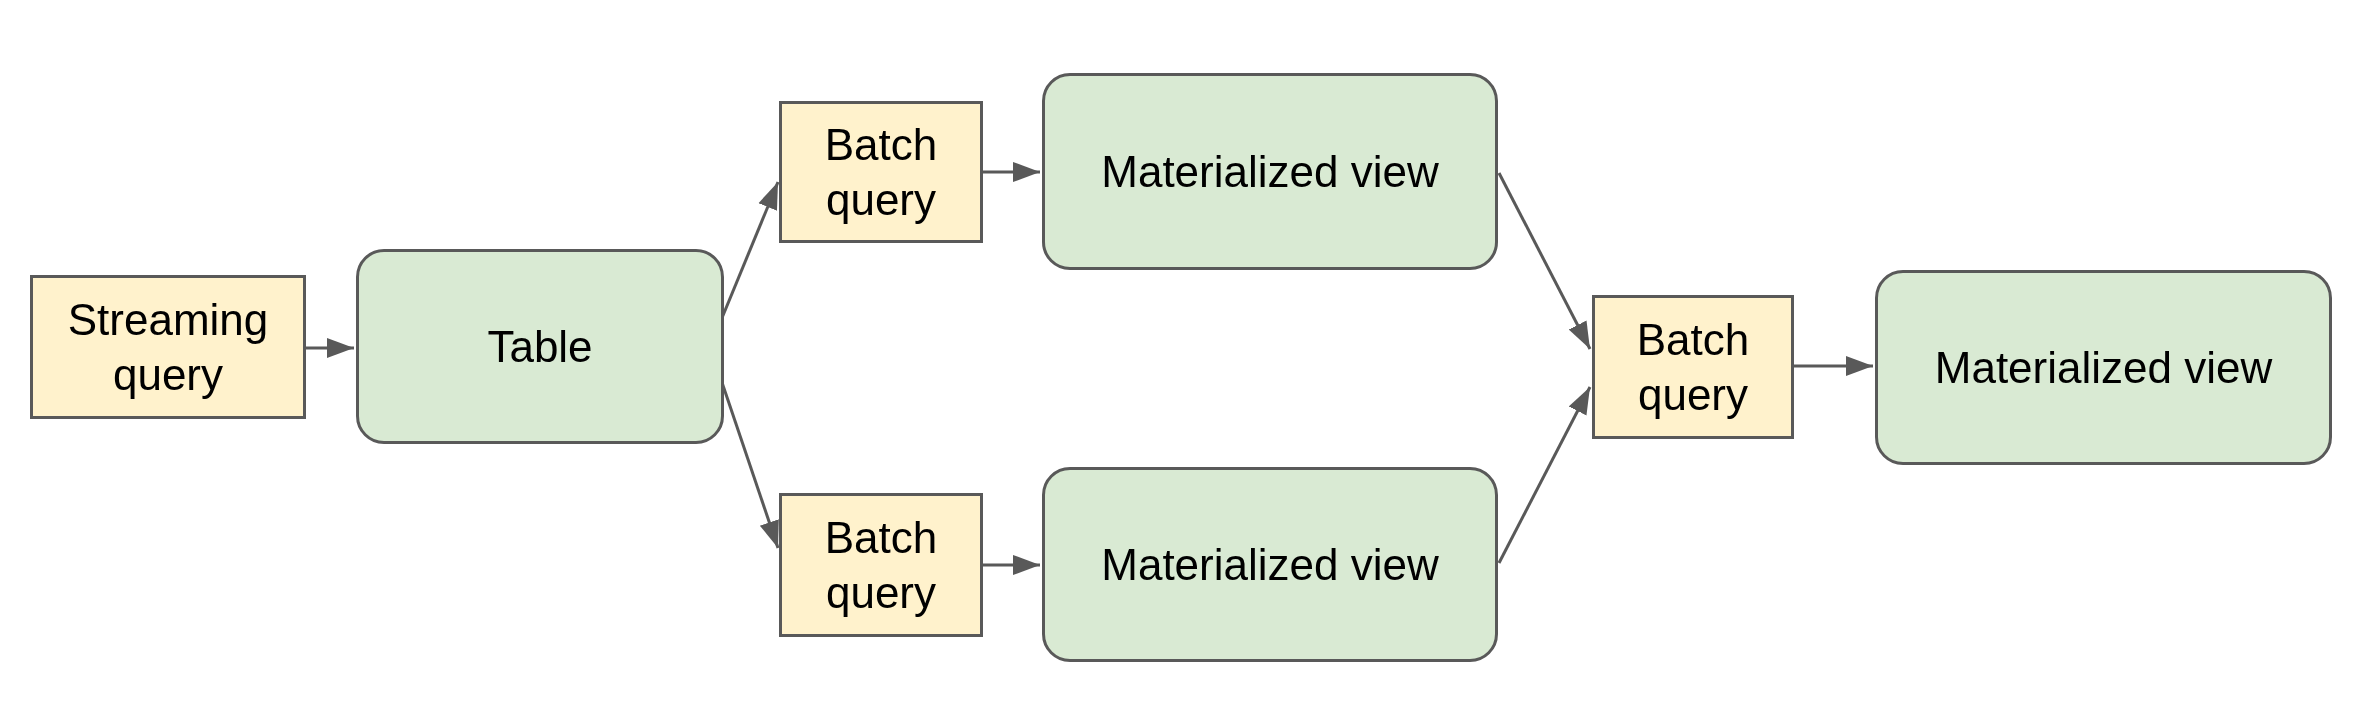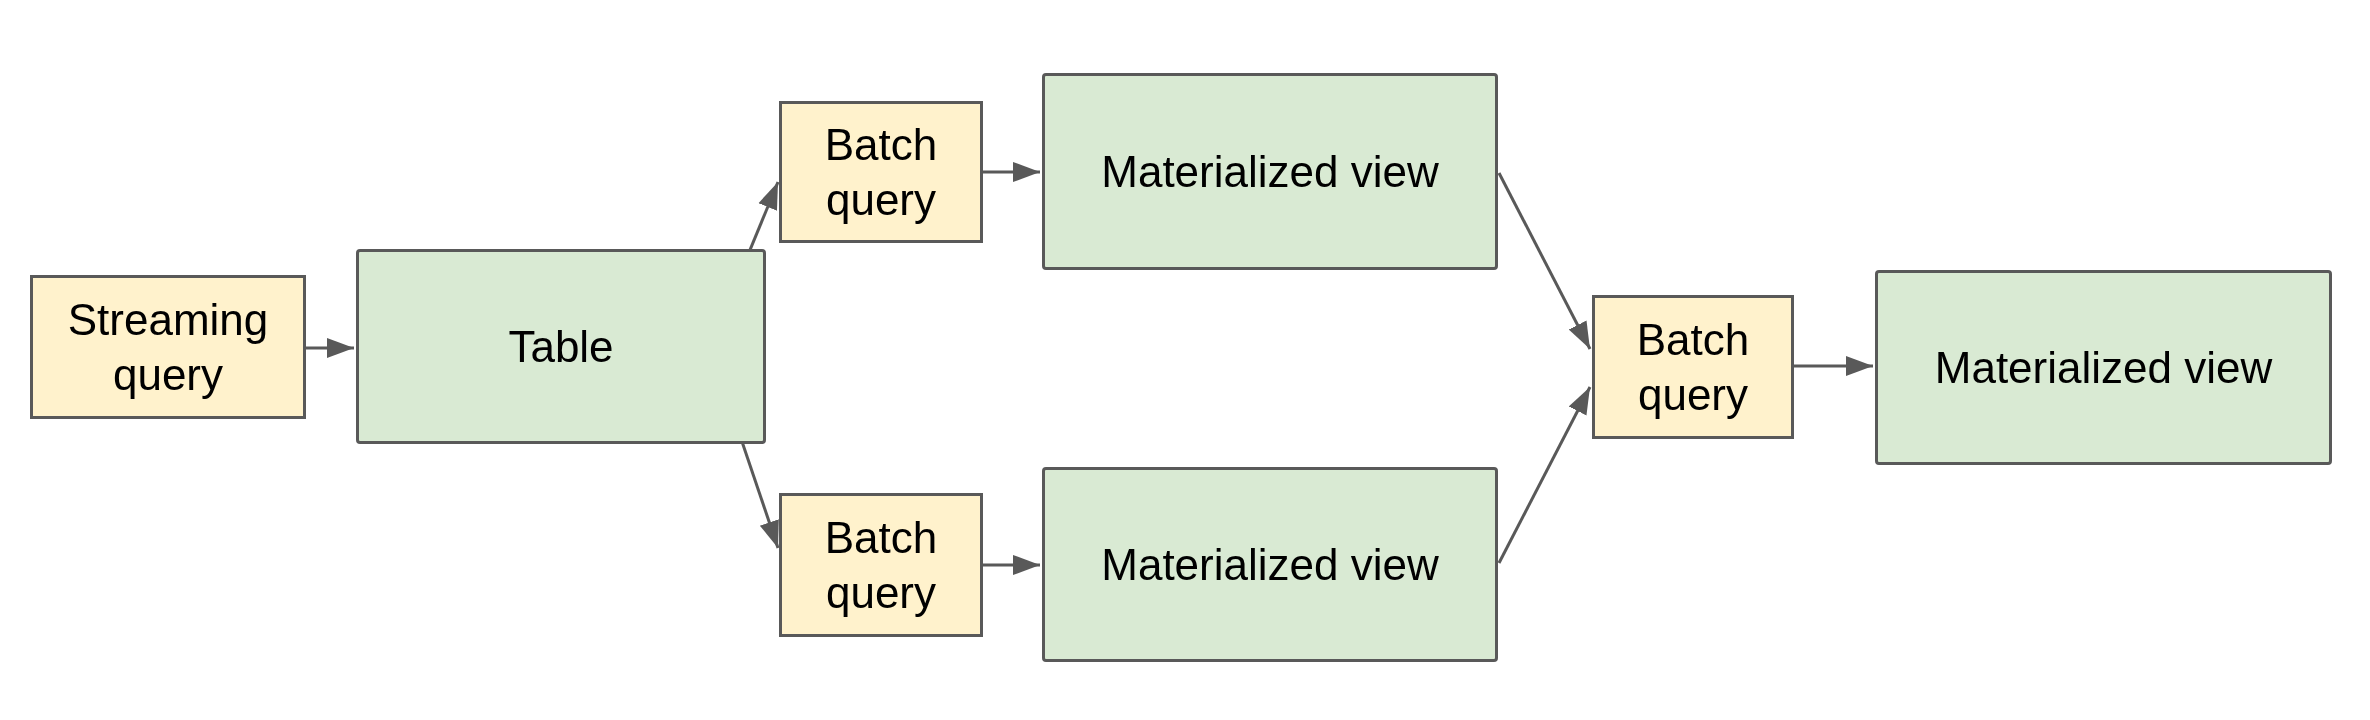--- a/index.html
+++ b/index.html
@@ -27,25 +27,25 @@
     padding: 4px;
   }
   .node-query {
     background: #fff2cc;
     border: 3px solid #595959;
     justify-content: flex-end;
   }
   .node-store {
     background: #d9ead3;
     border: 3px solid #595959;
-    border-radius: 4px;
+    border-radius: 28px;
   }
   
   #n-streaming-query      { left: 30px;   top: 275px; width: 276px; height: 144px; }
-  #n-table                { left: 356px;  top: 249px; width: 410px; height: 195px; }
+  #n-table                { left: 356px;  top: 249px; width: 368px; height: 195px; }
   #n-batch-query-top      { left: 779px;  top: 101px; width: 204px; height: 142px; }
   #n-materialized-view-top{ left: 1042px; top: 73px;  width: 456px; height: 197px; }
   #n-batch-query-bottom   { left: 779px;  top: 493px; width: 204px; height: 144px; }
   #n-materialized-view-bottom { left: 1042px; top: 467px; width: 456px; height: 195px; }
   #n-batch-query-right    { left: 1592px; top: 295px; width: 202px; height: 144px; }
   #n-materialized-view-right  { left: 1875px; top: 270px; width: 457px; height: 195px; }
   .edges {
     position: absolute;
     left: 0; top: 0;
     width: 2370px;

